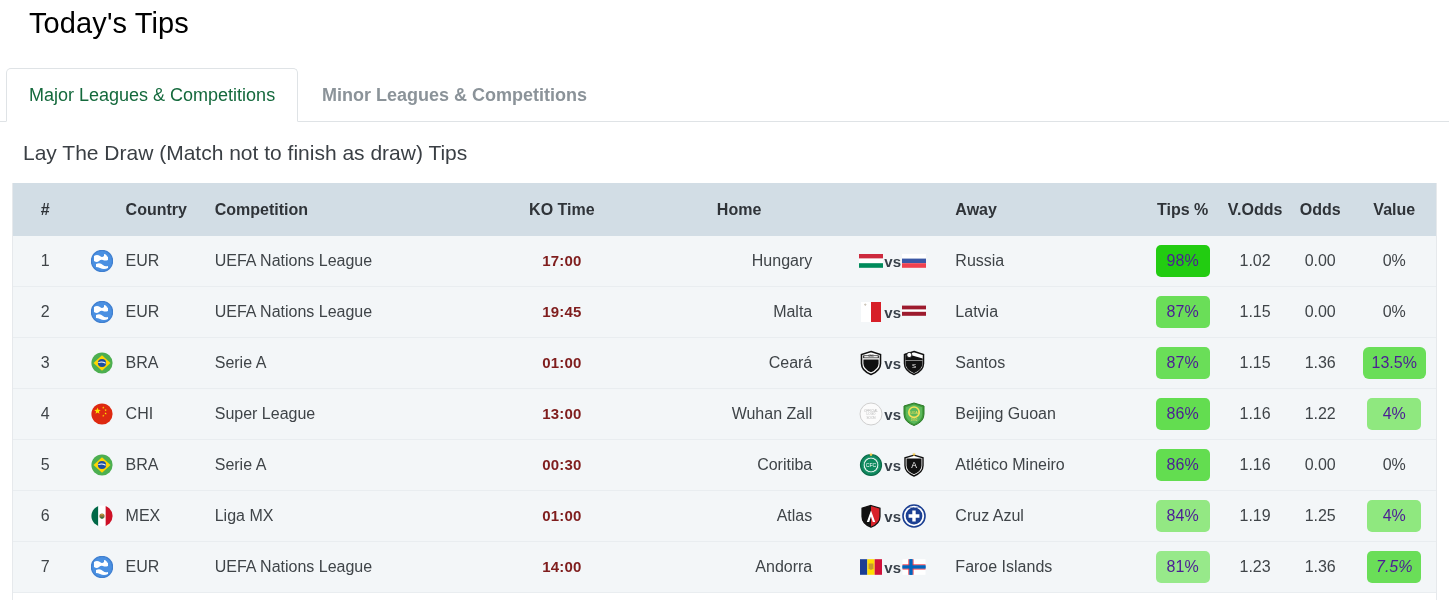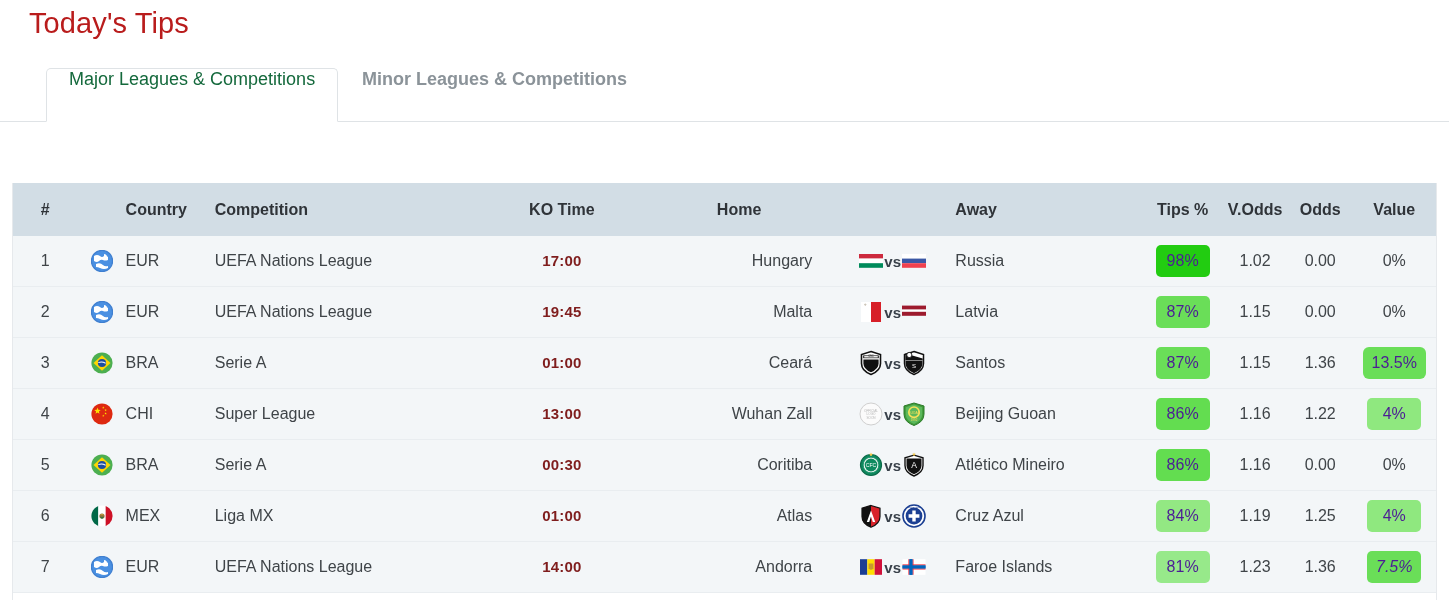--- a/index.html
+++ b/index.html
@@ -19,21 +19,21 @@
     height: 600px;
     overflow: hidden;
   }
 
   
   .page-title {
     position: absolute;
     left: 29px;
     top: 4px;
     font-size: 29px;
-    color: #b91c1c;
+    color: #000000;
     letter-spacing: 0.1px;
     line-height: 38px;
     white-space: nowrap;
   }
 
   
   .tabs {
     position: absolute;
     left: 0px;
     top: 68px;
@@ -41,25 +41,25 @@
     height: 54px;
     border-bottom: 1px solid #dfe3e6;
     box-sizing: border-box;
   }
   .tab {
     position: absolute;
     top: 0;
     height: 54px;
     box-sizing: border-box;
     display: flex;
+    align-items: center;
     padding: 0 22px;
     font-size: 18px;
     white-space: nowrap;
     cursor: pointer;
-    margin-left: 40px;
   }
   .tab.active {
     left: 6px;
     color: #14693c;
     background: #ffffff;
     border: 1px solid #dfe3e6;
     border-bottom: 1px solid #ffffff;
     border-radius: 5px 5px 0 0;
   }
   .tab.inactive {
@@ -185,20 +185,21 @@
 
   <div class="tabs">
     <div class="tab active">
       <span>Major Leagues &amp; Competitions</span>
     </div>
     <div class="tab inactive">
       <span>Minor Leagues &amp; Competitions</span>
     </div>
   </div>
 
+  <div class="section-heading">Lay The Draw (Match not to finish as draw) Tips</div>
 
   <div class="table-wrap">
     <table class="tips">
       <thead>
         <tr>
           <th class="c-num">#</th>
           <th class="c-flag"></th>
           <th class="c-ctry">Country</th>
           <th class="c-comp">Competition</th>
           <th class="c-ko">KO Time</th>

